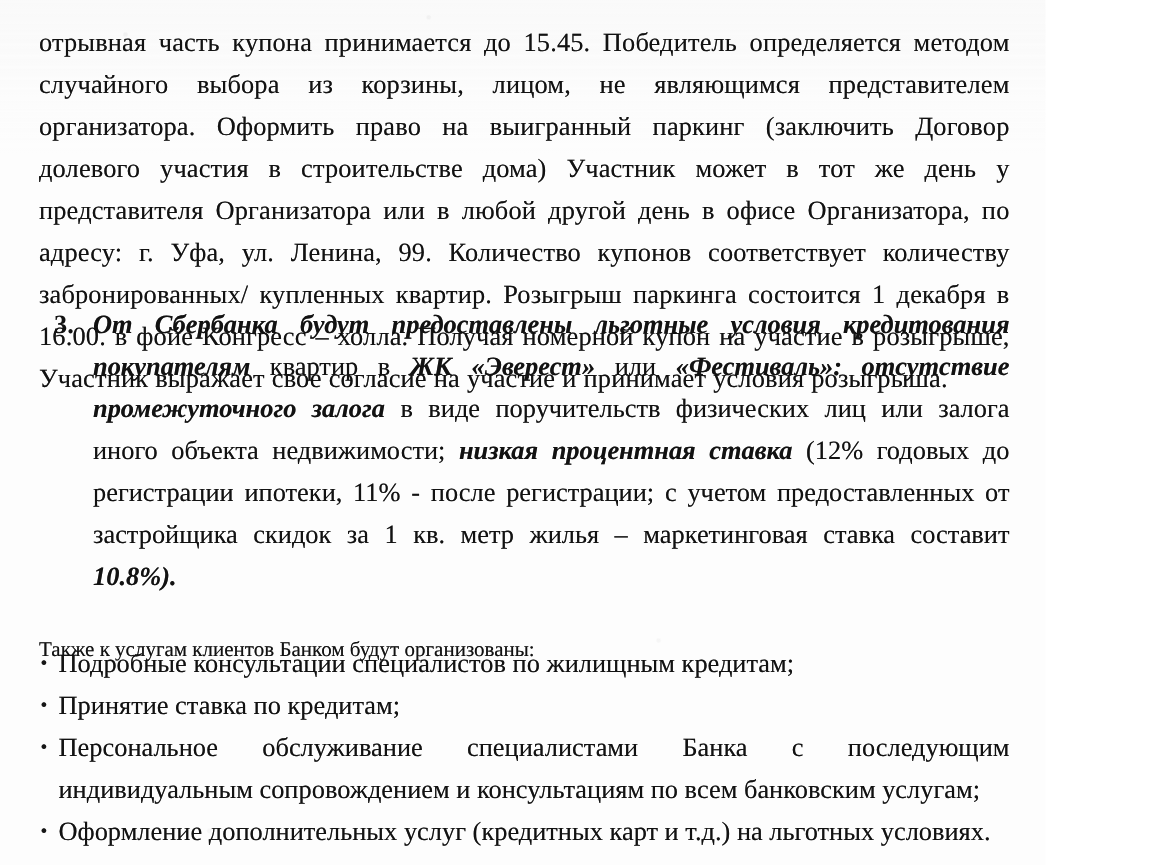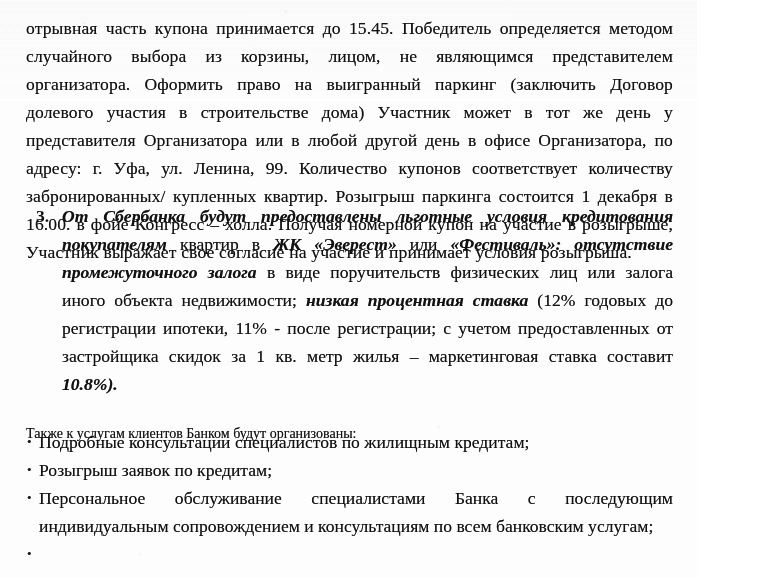--- a/index.html
+++ b/index.html
@@ -149,18 +149,18 @@
 
   <div id="clause-3">
     <span class="num">3.</span>
     <div class="clause-body" id="clause-3-body"><span class="b">От Сбербанка будут предоставлены льготные условия кредитования покупателям</span><span> квартир в </span><span class="b">ЖК «Эверест»</span><span> или </span><span class="b">«Фестиваль»: отсутствие промежуточного залога</span><span> в виде поручительств физических лиц или залога иного объекта недвижимости; </span><span class="b">низкая процентная ставка</span><span> (12% годовых до регистрации ипотеки, 11% - после регистрации; с учетом предоставленных от застройщика скидок за 1 кв. метр жилья – маркетинговая ставка составит </span><span class="b">10.8%).</span></div>
   </div>
 
   <p id="lead-in">Также к услугам клиентов Банком будут организованы:</p>
 
   <ul id="bullet-list">
       <li><span class="bullet-glyph">•</span><span>Подробные консультации специалистов по жилищным кредитам;</span></li>
-      <li><span class="bullet-glyph">•</span><span>Розыгрыш заявок по кредитам;</span></li>
+      <li><span class="bullet-glyph">•</span><span>Принятие ставка по кредитам;</span></li>
       <li class="wrapped"><span class="bullet-glyph">•</span><span>Персональное обслуживание специалистами Банка с последующим индивидуальным сопровождением и консультациям по всем банковским услугам;</span></li>
-      <li><span class="bullet-glyph">•</span></li>
+      <li><span class="bullet-glyph">•</span><span>Оформление дополнительных услуг  (кредитных карт и т.д.) на льготных условиях.</span></li>
     </ul>
 
 </div>
 
 </body></html>

